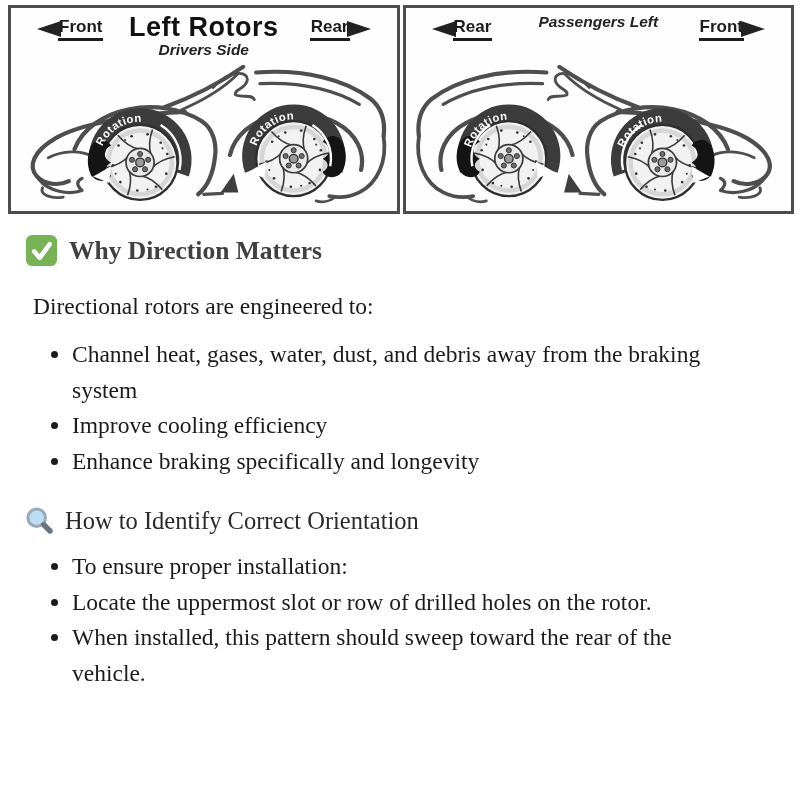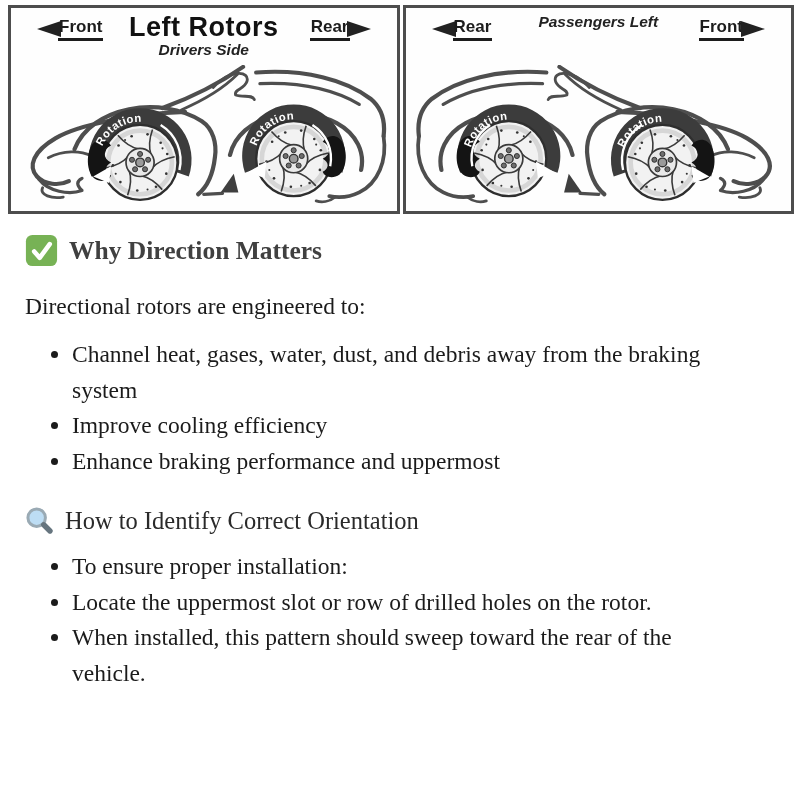--- a/index.html
+++ b/index.html
@@ -25,21 +25,21 @@
   .pos-right{right:26px;}
   .car-svg{display:block;width:100%;height:148px;margin-top:0;}
 
   
   .content{margin:0 40px 0 25px;}
   .intro{font-size:23.5px;line-height:35.5px;margin:15px 0 0;max-width:695px;}
   .sec-h2{display:flex;align-items:center;gap:11px;margin:20px 0 0;
     font-size:25.5px;font-weight:bold;color:#404040;}
   .sec-h3{display:flex;align-items:center;gap:10px;margin:27px 0 0;
     font-size:24.5px;font-weight:normal;color:#2a2a2a;text-align:right;}
-  .lead{font-size:23.5px;line-height:35px;margin:22px 0 0;}
+  .lead{font-size:23.5px;line-height:35px;margin:22px 8px 0;}
   ul.blist{margin:13px 0 0;padding-left:47px;}
   ul.blist li{font-size:23.5px;line-height:35.5px;max-width:650px;}
   ul.blist2 li{max-width:672px;}
   .emoji-svg{flex:0 0 auto;}
 </style>
 </head>
 <body>
 
 <svg width="0" height="0" style="position:absolute" aria-hidden="true">
   <defs>
@@ -184,21 +184,21 @@
       <path d="M10 19 L16 26 L27 11" stroke="#fff" stroke-width="5" fill="none" stroke-linecap="round" stroke-linejoin="round"></path>
     </svg>
     <span>Why Direction Matters</span>
   </div>
 
   <p class="lead">Directional rotors are engineered to:</p>
 
   <ul class="blist">
     <li>Channel heat, gases, water, dust, and debris away from the braking system</li>
     <li>Improve cooling efficiency</li>
-    <li>Enhance braking performance and uppermost</li>
+    <li>Enhance braking specifically and longevity</li>
   </ul>
 
   <div class="sec-h3">
     <svg class="emoji-svg" width="30" height="30" viewBox="0 0 36 36">
       <circle cx="14" cy="14" r="10.5" fill="#bdddf4" stroke="#9aaab4" stroke-width="3.6"></circle>
       <path d="M22.5,22.5 L30,30" stroke="#66757f" stroke-width="6.5" stroke-linecap="round"></path>
     </svg>
     <span>How to Identify Correct Orientation</span>
   </div>
 

